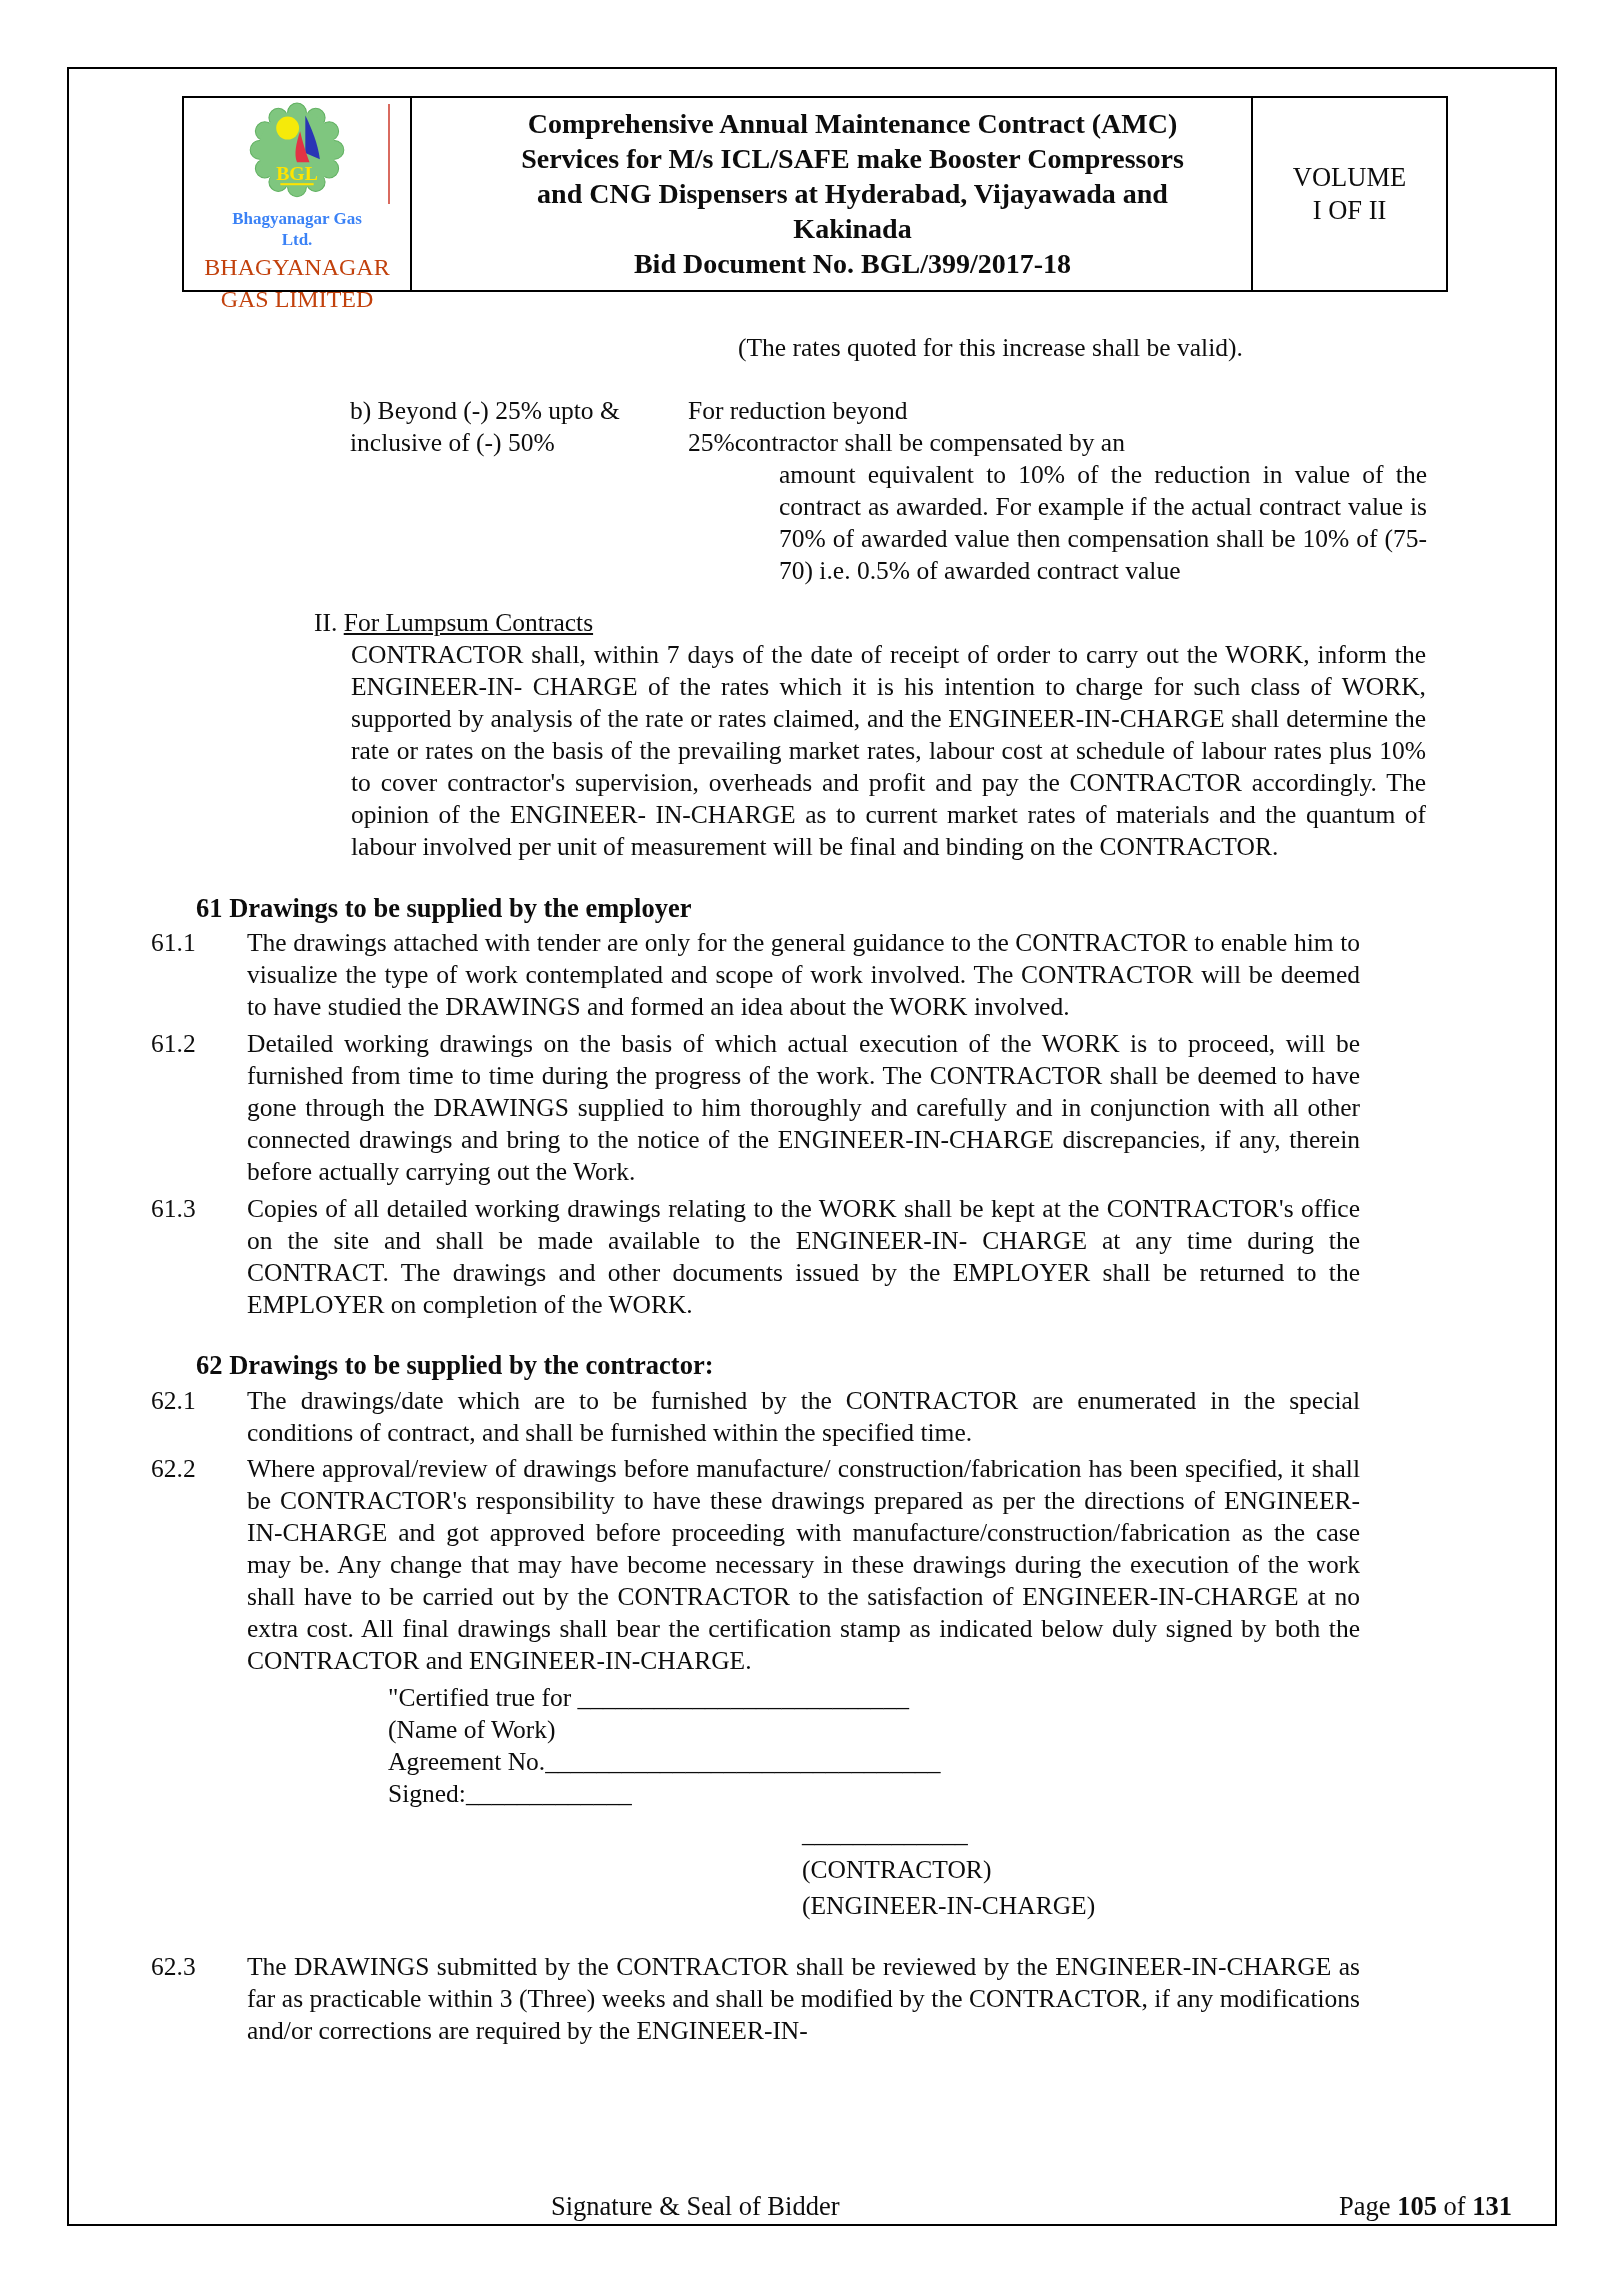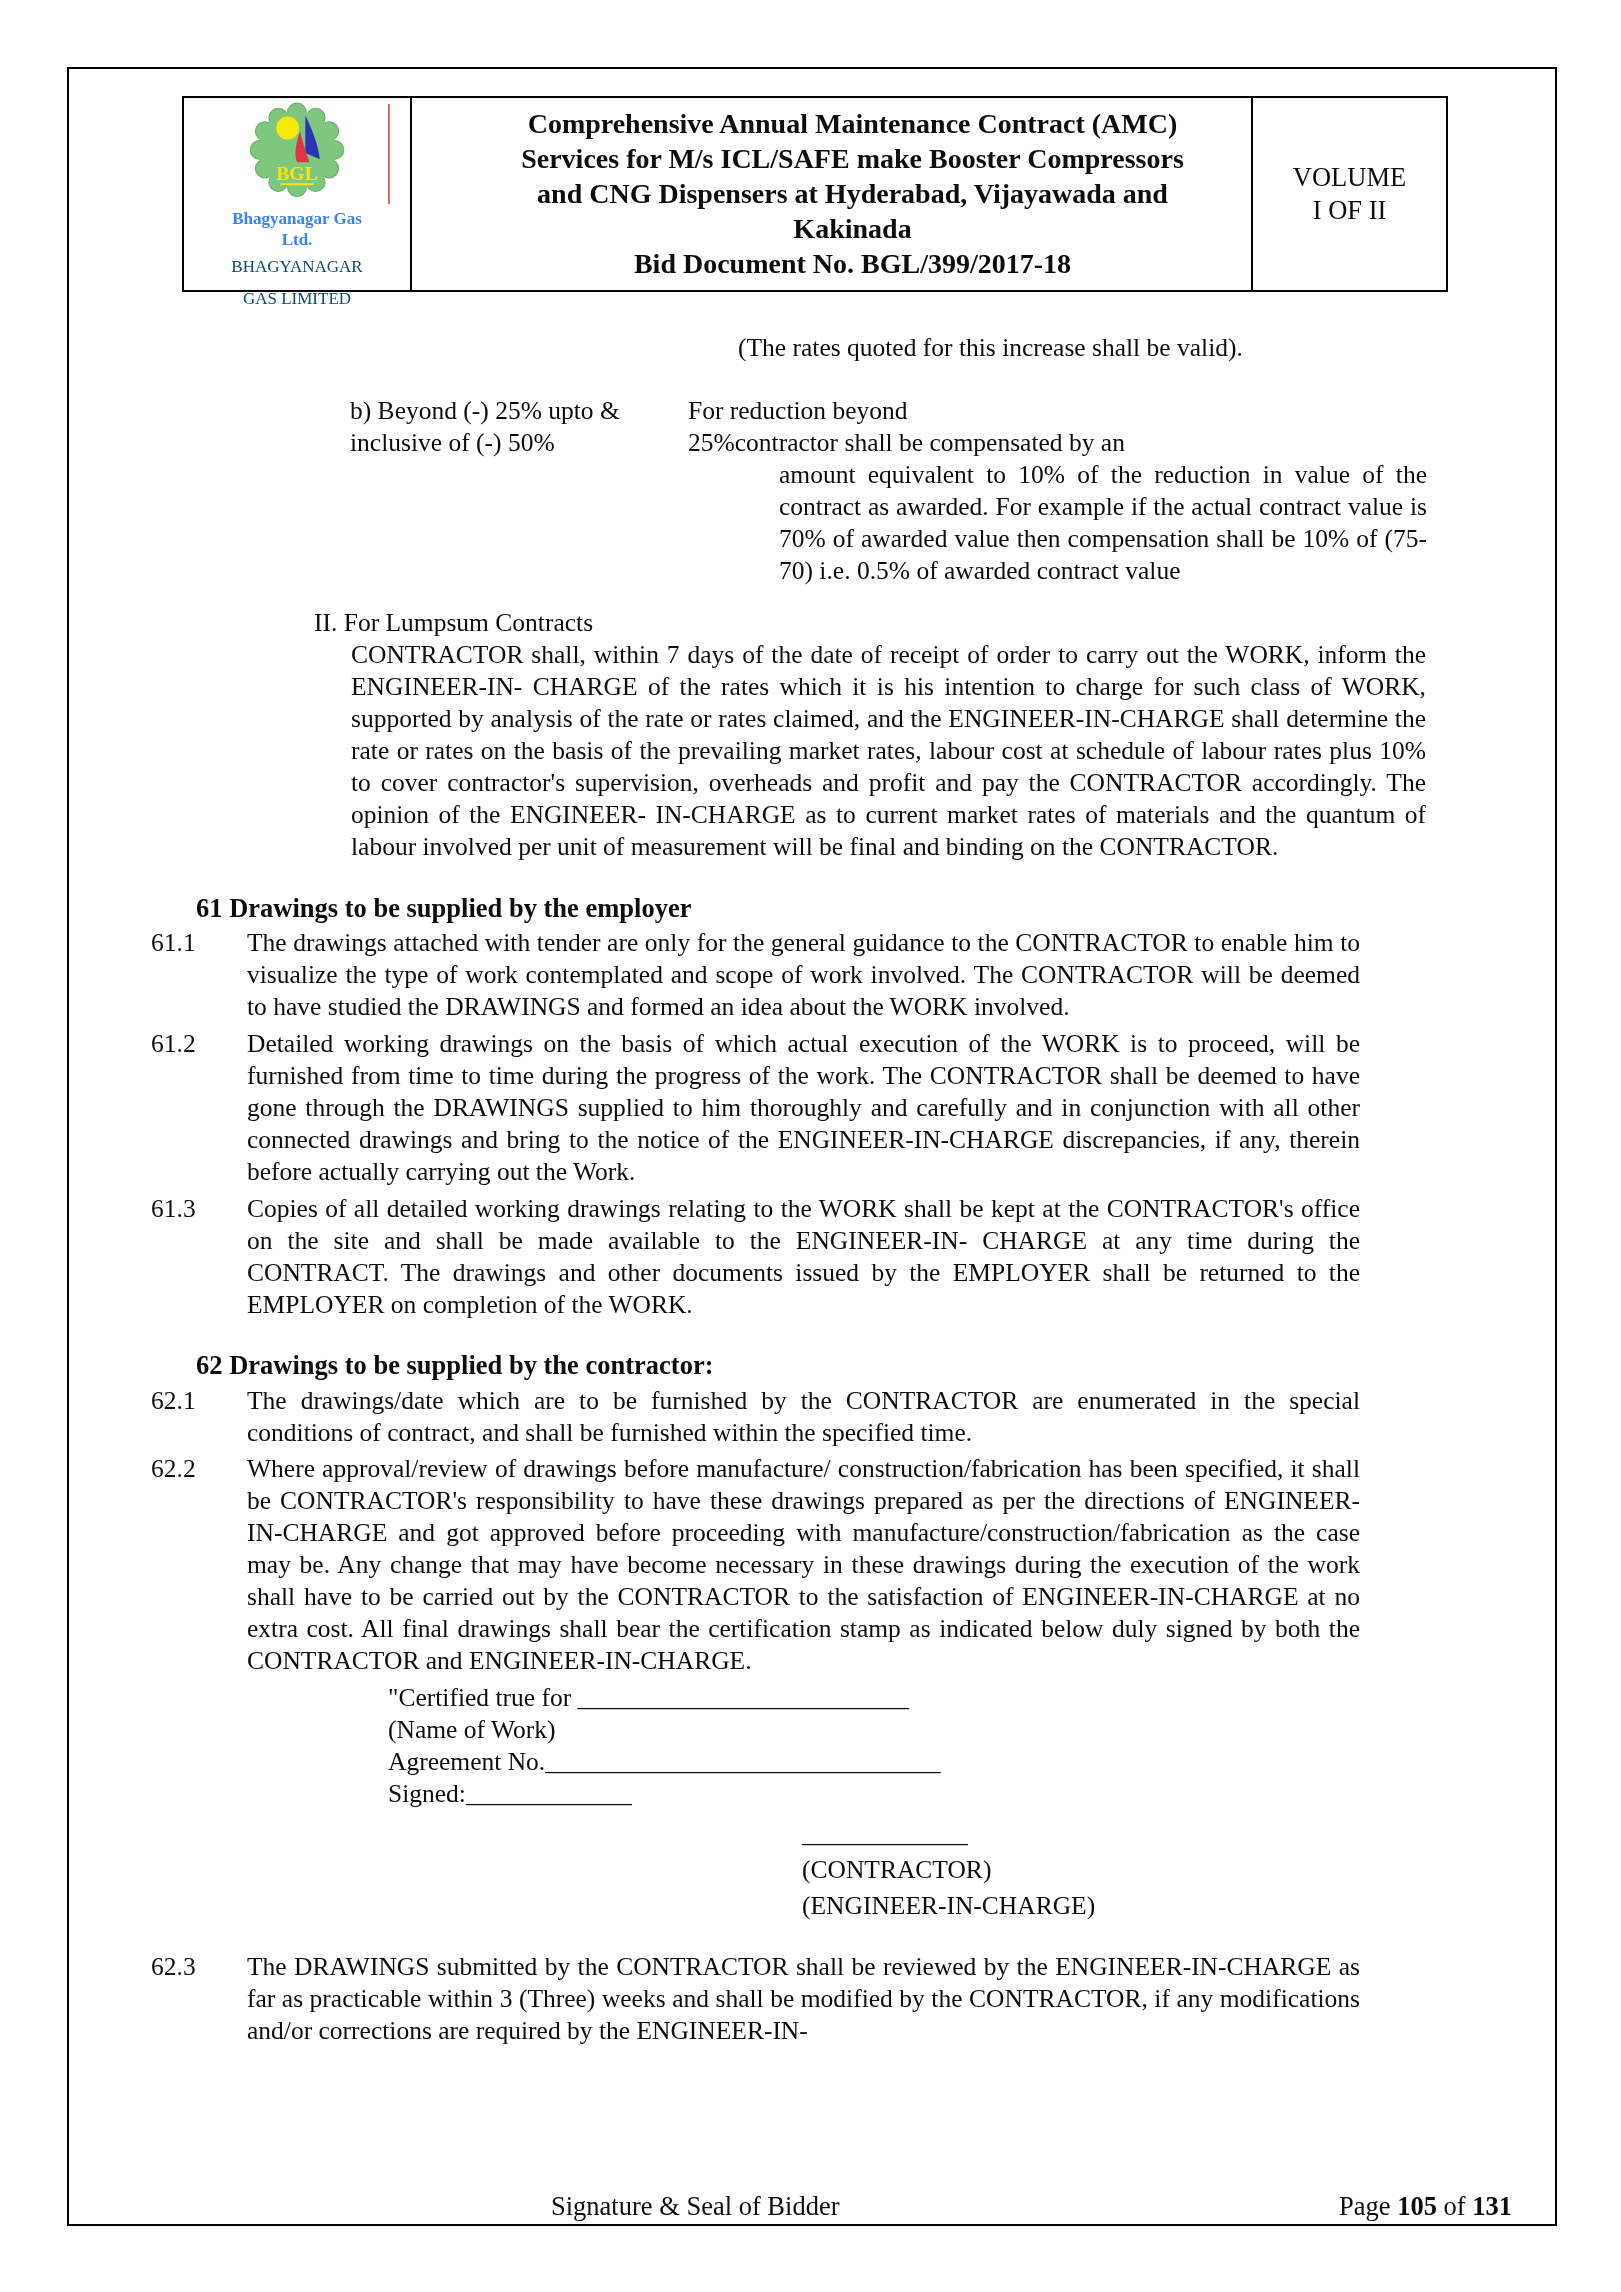--- a/index.html
+++ b/index.html
@@ -19,31 +19,31 @@
     border:2.9px solid #000;display:flex;background:#fff;
   }
   .hcell{box-sizing:border-box;}
   .logo-cell{width:228px;border-right:2.9px solid #000;text-align:center;padding-top:3.9px;}
   .title-cell{width:841px;border-right:2.9px solid #000;text-align:center;padding-top:7.8px;}
   .volume-cell{flex:1;display:flex;flex-direction:column;justify-content:center;align-items:center;
     font-size:26.5px;line-height:33px;}
   .logo-box{position:relative;width:147px;margin:0 auto;}
   .logo-caption{font-size:17px;line-height:21px;color:#3b82f6;font-weight:bold;}
   .red-line{position:absolute;right:-19.6px;top:2px;width:2px;height:100px;background:#d96a5f;}
-  .company-name{font-size:17px;line-height:30px;color:#0c4a6e;margin-top:2px;}
+  .company-name{font-size:24px;line-height:30px;color:#c2410c;margin-top:2px;}
   .title-line{font-weight:bold;font-size:28px;line-height:35px;padding-left:42px;}
   
   .content{position:absolute;left:0;top:263px;width:1486px;font-size:25.5px;line-height:32px;}
   .rates-note{margin-left:669px;margin-bottom:31px;}
   .two-col{margin-left:281px;display:flex;}
   .col-a{width:338px;flex:none;}
   .col-b{width:588px;flex:none;}
   .justify-block{margin-left:710px;width:648px;text-align:justify;margin-bottom:19.6px;}
   .lumpsum-head{margin-left:245px;}
-  .lumpsum-head .uline{}
+  .lumpsum-head .uline{text-decoration:underline;}
   .lumpsum-body{margin-left:282px;width:1075px;text-align:justify;margin-bottom:29px;}
   .sec-head{margin-left:127px;font-weight:bold;font-size:26.5px;margin-bottom:3.9px;}
   .clause{margin-left:82px;width:1209px;display:flex;margin-bottom:4.9px;}
   .clause-num{width:96px;flex:none;}
   .clause-text{flex:1;text-align:justify;}
   .cert-block{margin-left:319px;margin-bottom:29px;}
   .cert-sub{margin-left:414px;margin-bottom:3.9px;}
   .gap8{height:7.8px;}
   
   .footer{position:absolute;left:0;bottom:1px;width:1566px;height:35px;font-size:26.5px;line-height:33px;}

